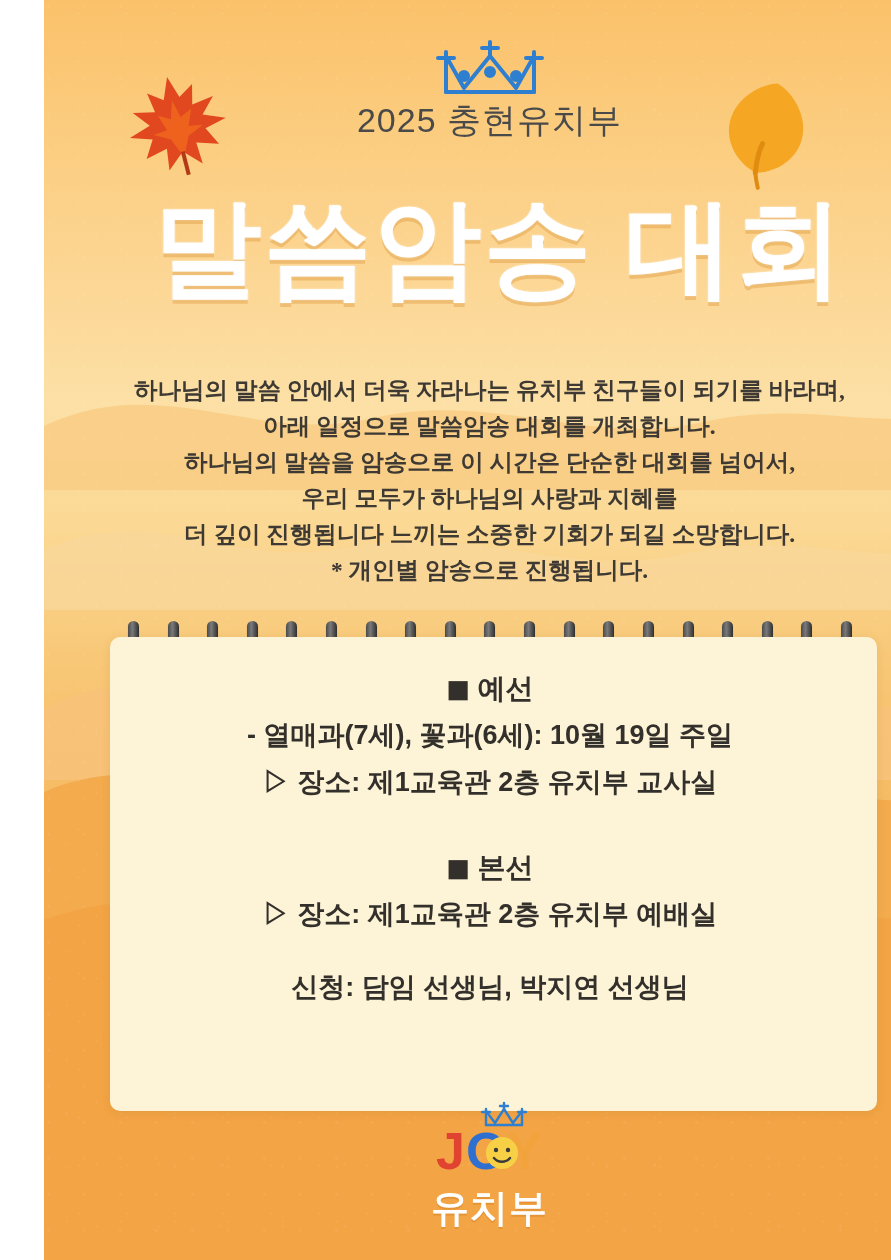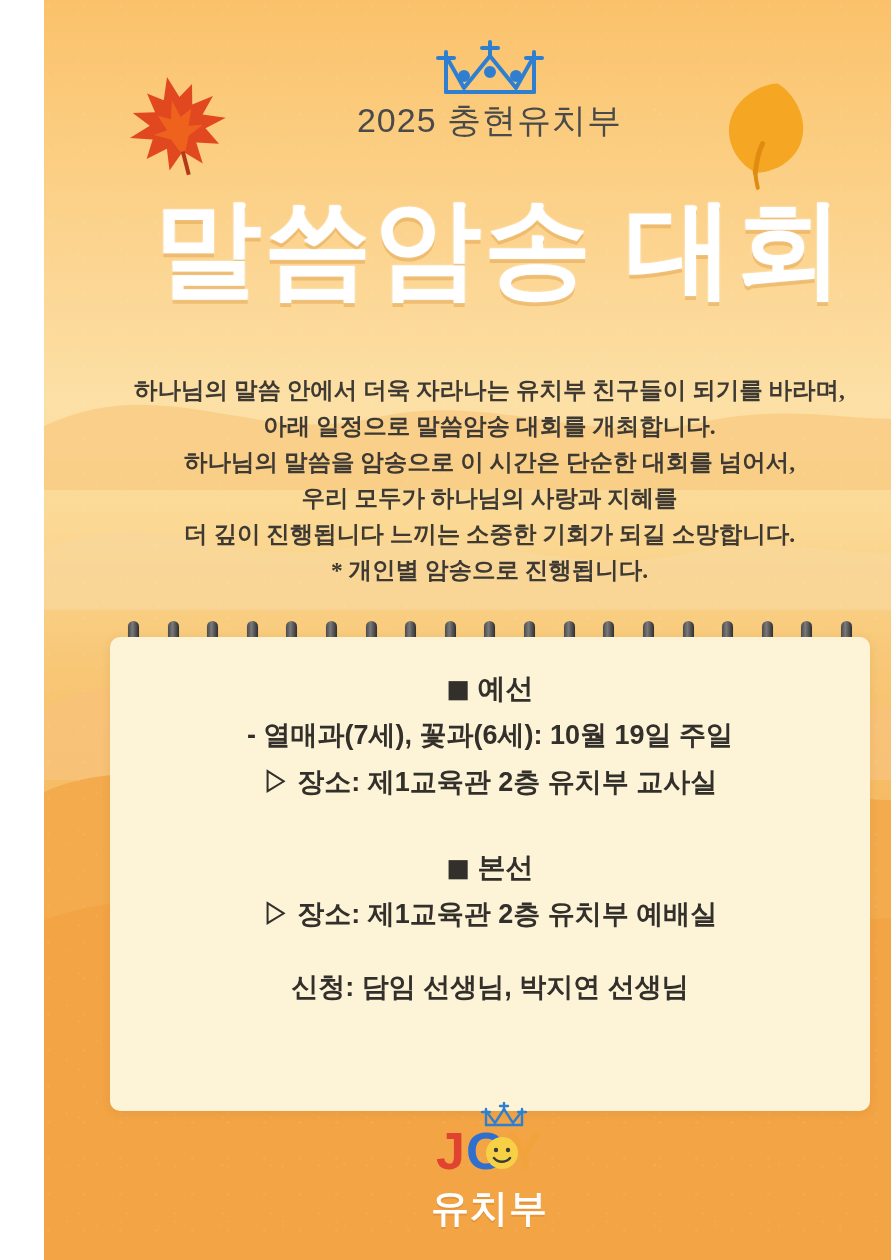--- a/index.html
+++ b/index.html
@@ -137,20 +137,21 @@
   
   .note-card {
     position: absolute;
     top: 637px;
     left: 66px;
     width: 760px;
     height: 474px;
     background: #fdf3d7;
     border-radius: 10px;
     box-shadow: 0 2px 10px rgba(140,90,20,.12);
+    padding-left: 7px;
   }
   .spiral-row {
     position: absolute;
     top: 621px;
     left: 66px;
     width: 760px;
     height: 40px;
     display: flex;
     justify-content: space-between;
     padding: 0 18px;

